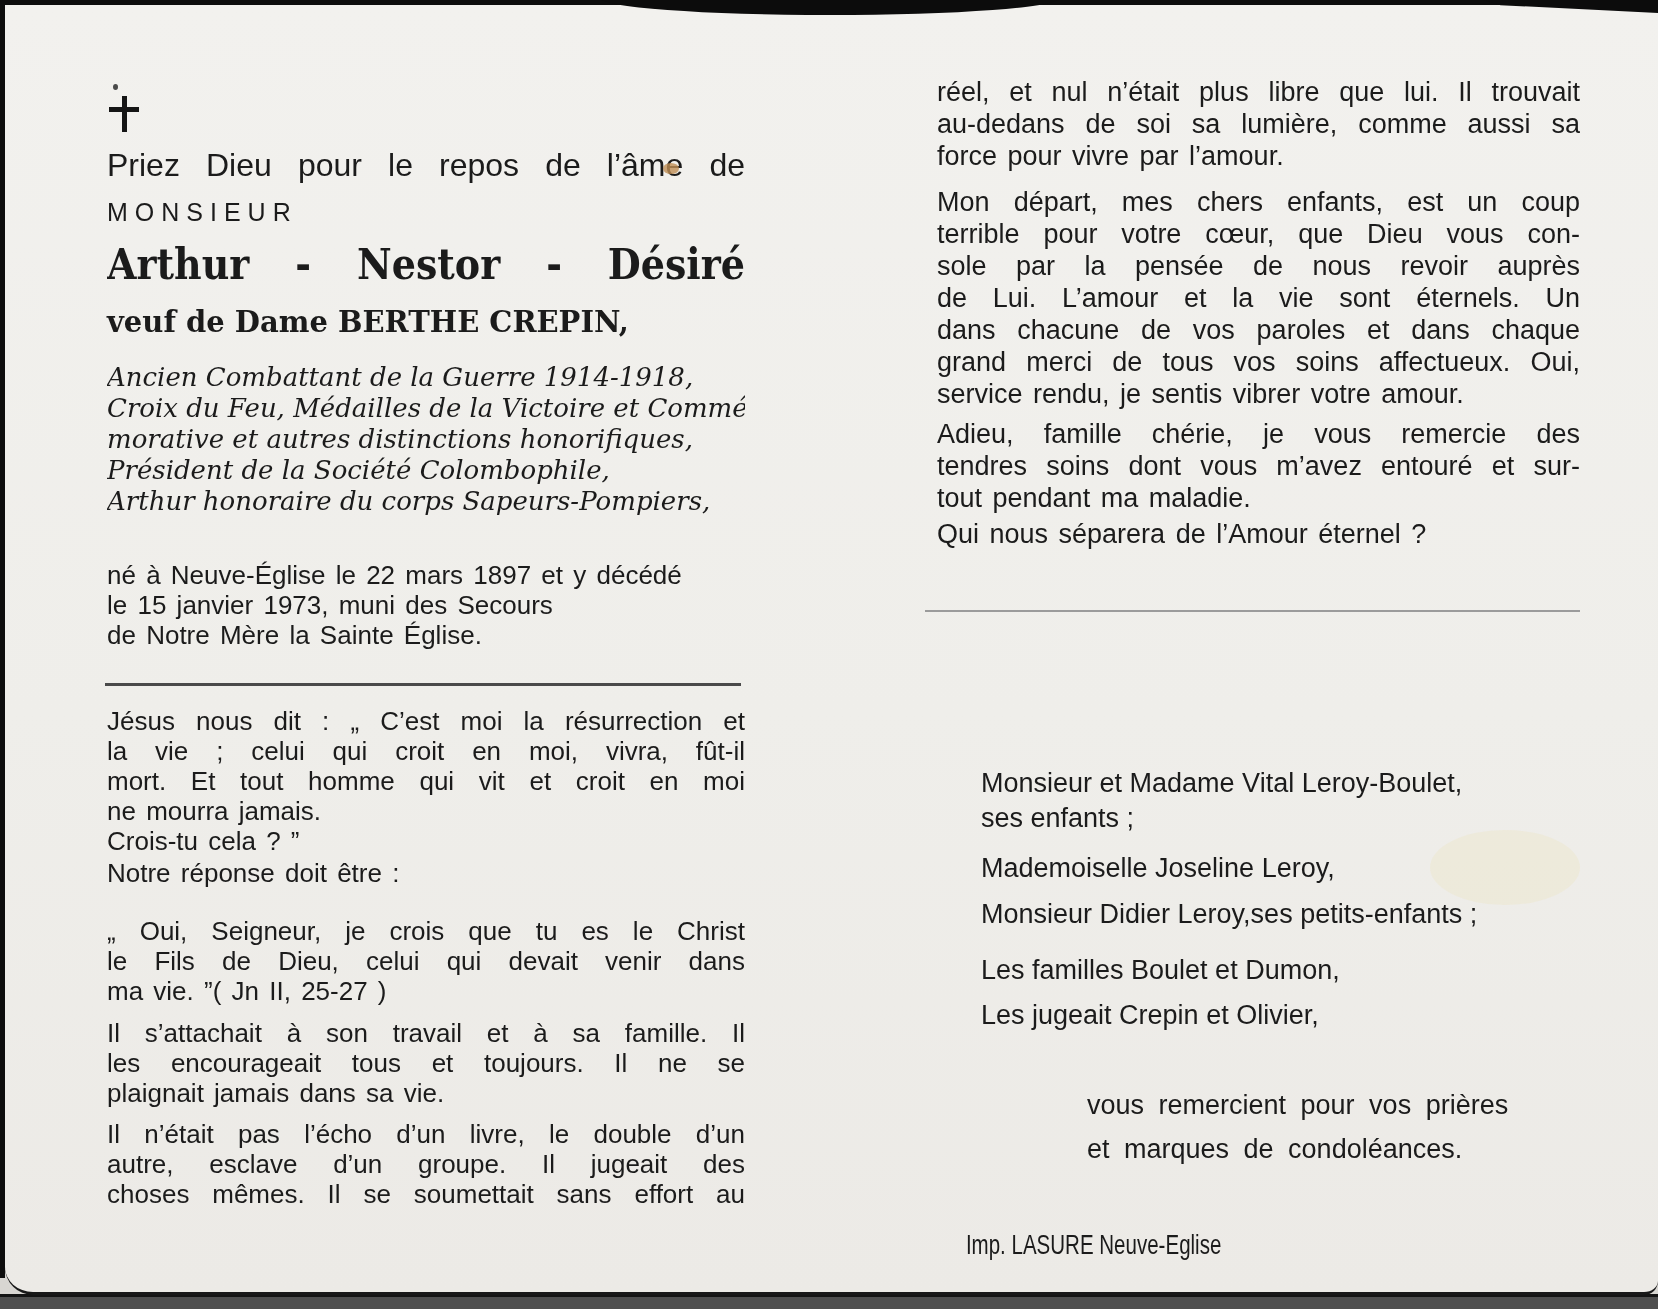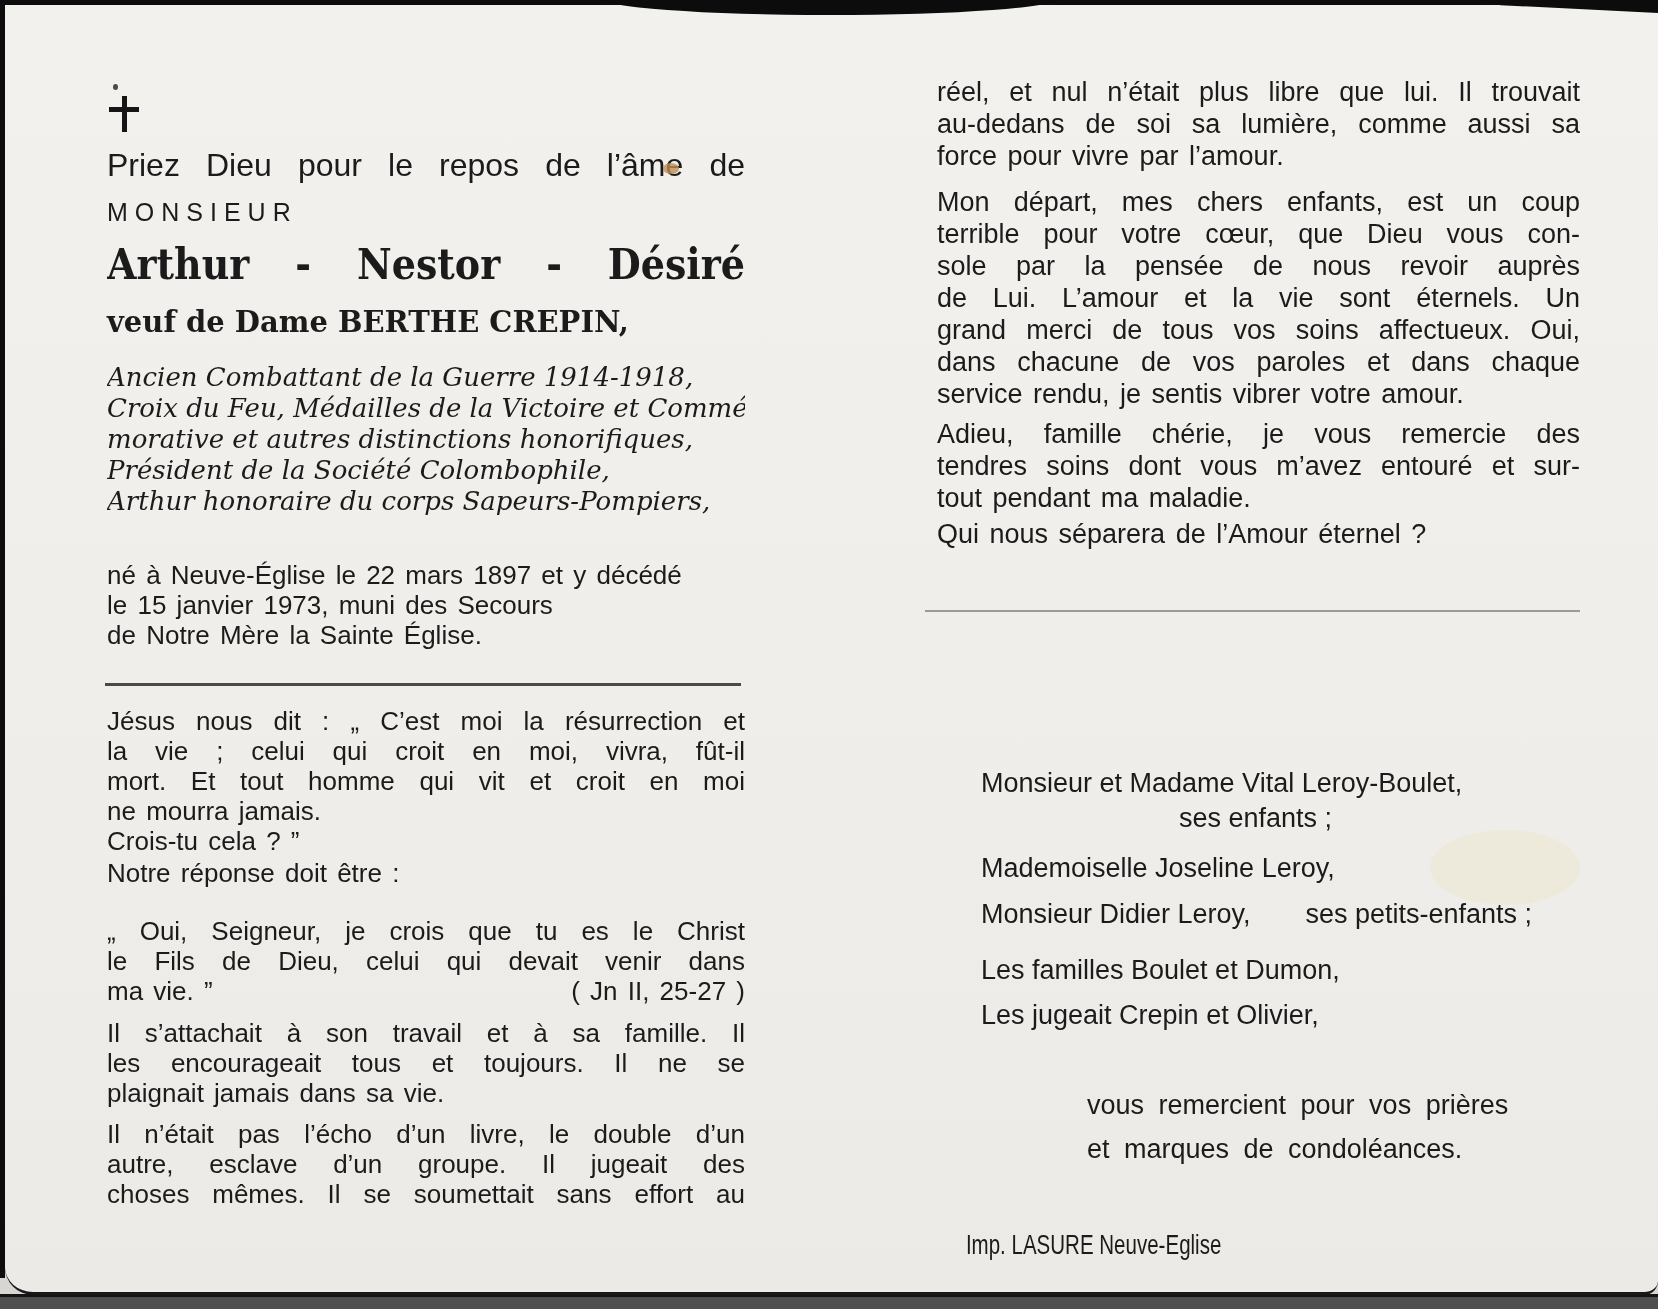--- a/index.html
+++ b/index.html
@@ -53,23 +53,23 @@
   .honors { font-family:"DejaVu Serif", serif; font-style:italic; font-size:26px; line-height:31px; white-space:nowrap; }
   .honors .line { height:31px; }
 
   .cross { position:absolute; left:2px; top:96px; width:30px; height:36px; }
   .cross .vbar { position:absolute; left:13px; top:0; width:5px; height:36px; background:#151515; }
   .cross .hbar { position:absolute; left:0; top:11px; width:30px; height:5px; background:#151515; }
 
   .rule-dark  { height:3px; background:var(--rule_left,#4a4a4a); }
   .rule-light { height:2px; background:var(--rule_right,#9b9b9b); }
 
-  .row { display:flex; justify-content:space-between; }
+  .row { display:flex; justify-content:flex-start; }
   .names { font-size:27px;margin-left:44px; }
-  .right-label { text-align:center; padding-right:50px; }
+  .right-label { text-align:left; padding-right:50px; }
   .pad-petits { padding-right:48px; }
   .thanks { font-size:27px; word-spacing:7px; padding-left:150px; }
   .imprint { font-size:27px; padding-left:38px; transform:scaleX(0.76); transform-origin:left top; white-space:nowrap; }
 </style>
 </head>
 <body>
 
 <div class="scan">
   <div class="card"></div>
   <div class="edge-left"></div>
@@ -153,22 +153,22 @@
         <div class="line j">réel, et nul n’était plus libre que lui. Il trouvait</div>
         <div class="line j">au-dedans de soi sa lumière, comme aussi sa</div>
         <div class="line">force pour vivre par l’amour.</div>
       </div>
 
     <div class="blk body-r" style="top:186px">
         <div class="line j">Mon départ, mes chers enfants, est un coup</div>
         <div class="line j">terrible pour votre cœur, que Dieu vous con-</div>
         <div class="line j">sole par la pensée de nous revoir auprès</div>
         <div class="line j">de Lui. L’amour et la vie sont éternels. Un</div>
+        <div class="line j">dans chacune de vos paroles et dans chaque</div>
         <div class="line j">grand merci de tous vos soins affectueux. Oui,</div>
-        <div class="line j">dans chacune de vos paroles et dans chaque</div>
         <div class="line">service rendu, je sentis vibrer votre amour.</div>
       </div>
 
     <div class="blk body-r" style="top:418px">
         <div class="line j">Adieu, famille chérie, je vous remercie des</div>
         <div class="line j">tendres soins dont vous m’avez entouré et sur-</div>
         <div class="line">tout pendant ma maladie.</div>
       </div>
 
     <div class="blk body-r" style="top:518px">Qui nous séparera de l’Amour éternel ?</div>

